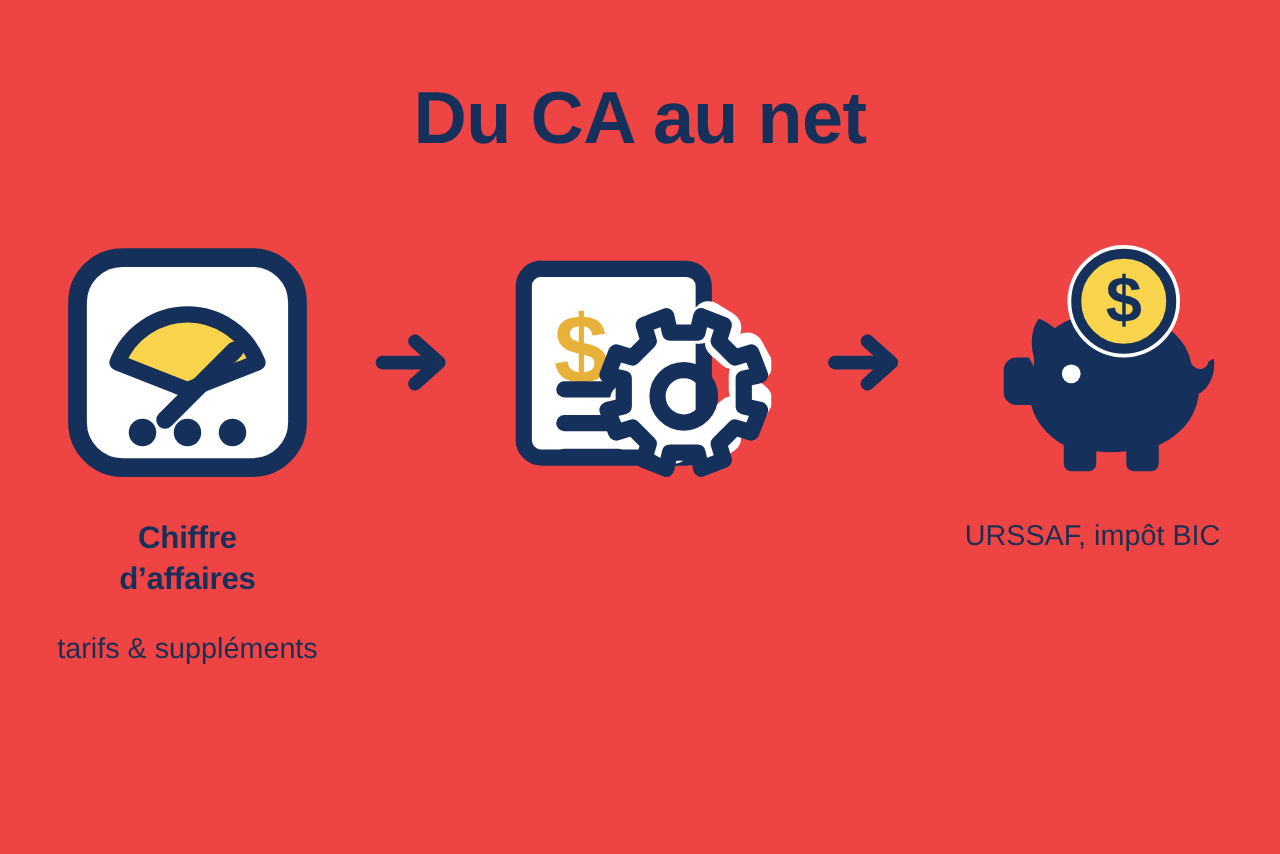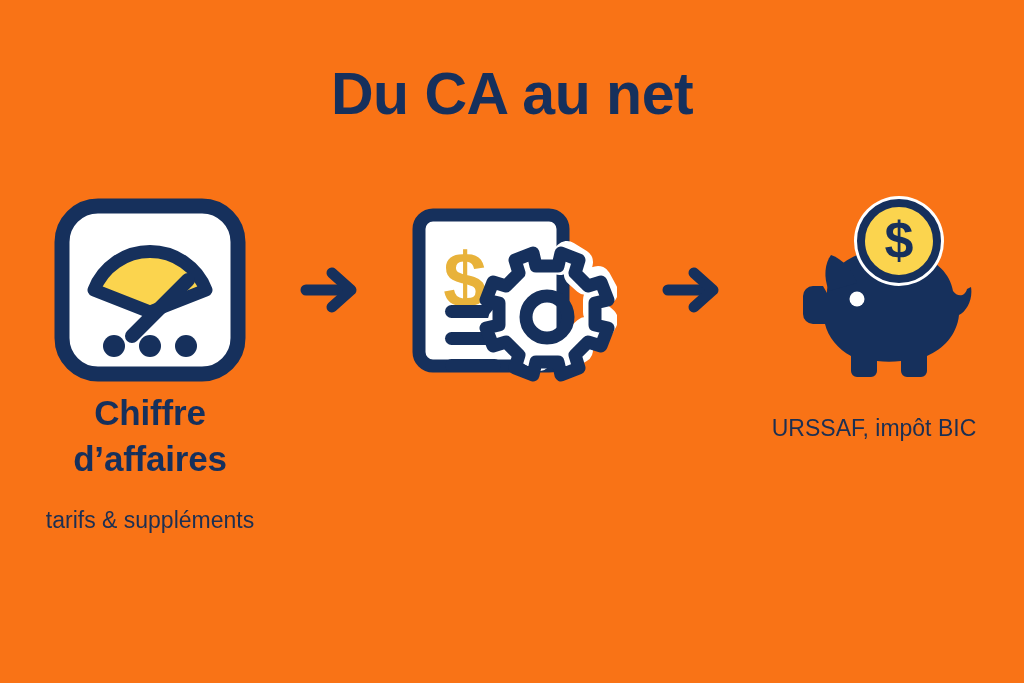--- a/index.html
+++ b/index.html
@@ -11,21 +11,21 @@
     width: 1024px;
     height: 683px;
     font-family: "Liberation Sans", sans-serif;
     color: #16305c;
     overflow: hidden;
   }
   .infographic {
     position: relative;
     width: 1024px;
     height: 683px;
-    background: #f97316;
+    background: #ef4444;
     box-sizing: border-box;
   }
 
   
   .title {
     position: absolute;
     top: 62px;
     left: 0;
     width: 1024px;
     text-align: center;
@@ -62,21 +62,22 @@
   }
   .connector {
     width: 72px;
     height: 200px;
     display: flex;
     align-items: center;
     justify-content: center;
     flex: 0 0 auto;
   }
   .step-heading {
-    font-size: 35px;
+    margin-top: 24px;
+    font-size: 25px;
     font-weight: bold;
     line-height: 1.32;
     text-align: center;
     color: #16305c;
     white-space: pre-line;
     letter-spacing: -0.2px;
   }
   .step-caption {
     margin-top: 22px;
     font-size: 23px;

